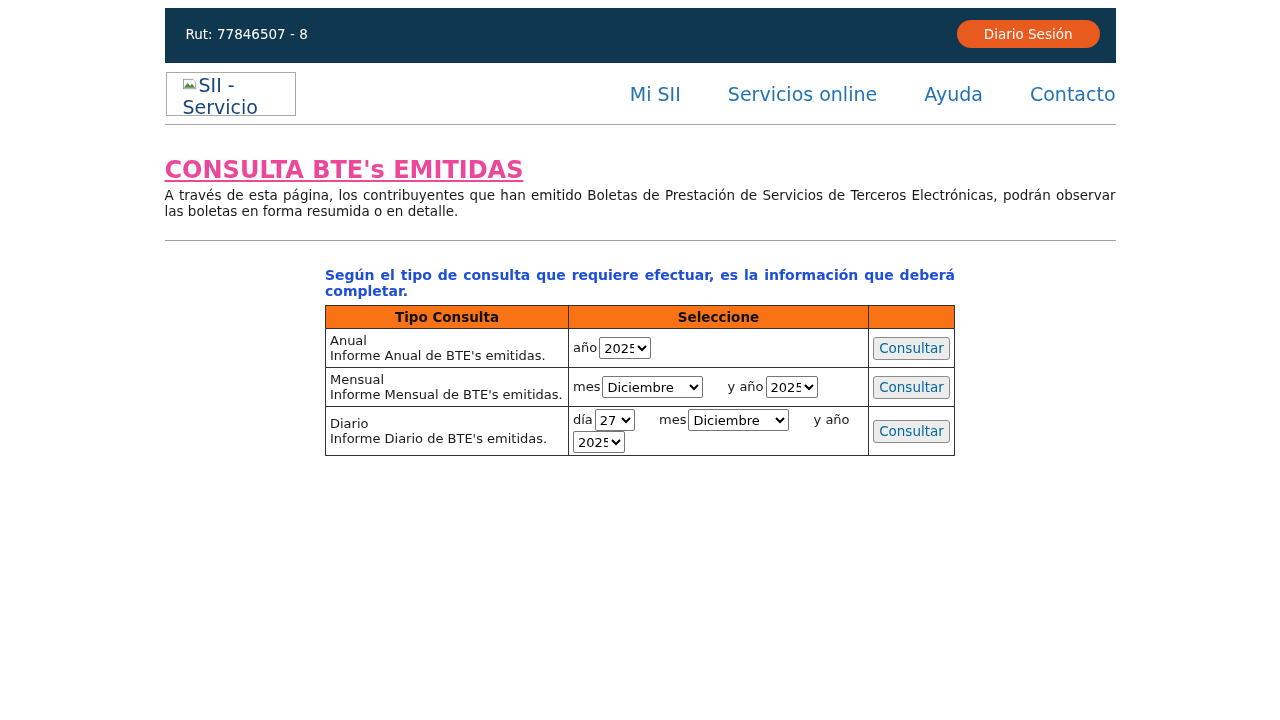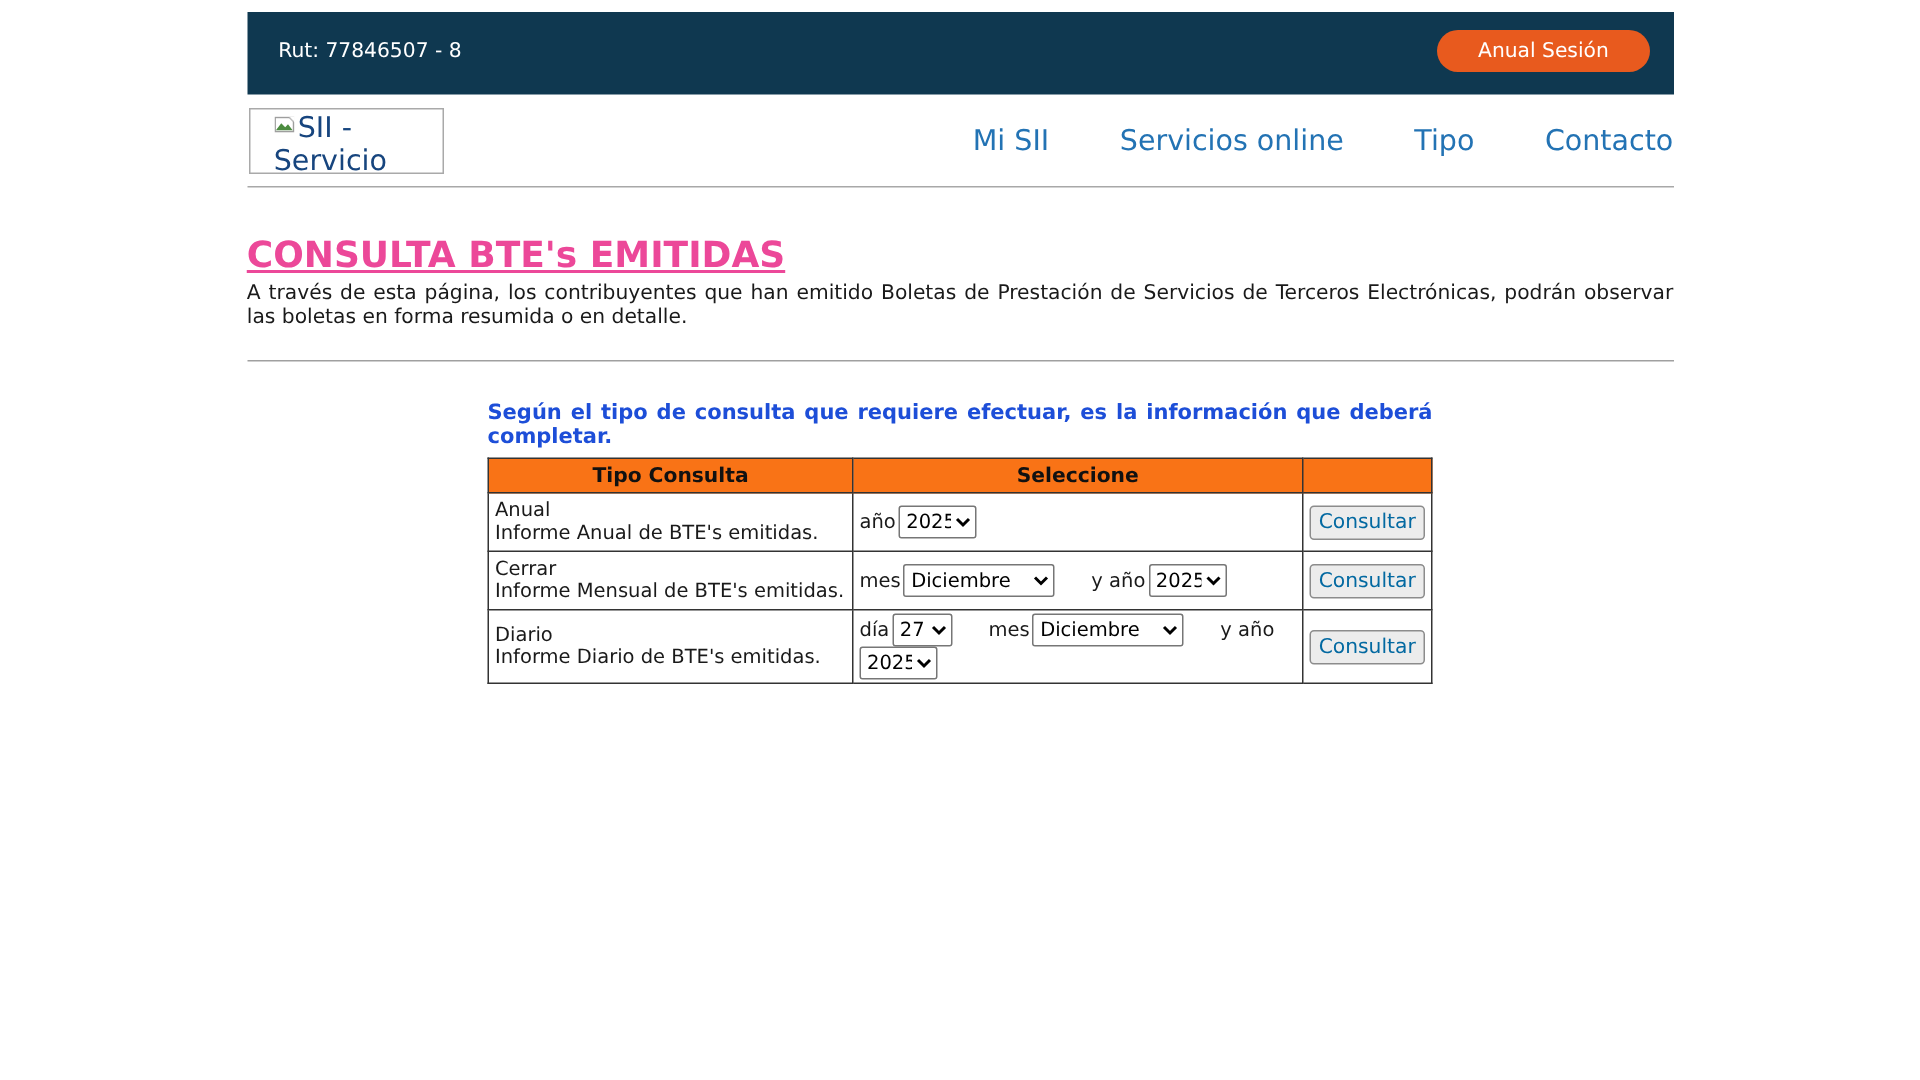--- a/index.html
+++ b/index.html
@@ -101,36 +101,36 @@
     color: #0369a1; cursor: pointer;
   }
 </style>
 </head>
 <body>
 
 <div class="page">
 
   <div class="topbar">
     <span class="rut">Rut: 77846507 - 8</span>
-    <button class="logout-btn">Anual Sesión</button>
+    <button class="logout-btn">Diario Sesión</button>
   </div>
 
   <div class="header-row">
     <a class="logo-box">
       <span><svg width="15" height="15" viewBox="0 0 16 16">
         <rect x="0.5" y="2.5" width="13" height="10" fill="#ffffff" stroke="#9e9e9e"></rect>
         <path d="M1 11.5 L4.8 6.5 L7.6 9.4 L9.6 7.2 L12.9 11.5 Z" fill="#4c8c40"></path>
         <path d="M10.5 2 L14.5 2 L14.5 6 Z" fill="#ffffff"></path>
         <path d="M10.5 2.5 L13.5 5.5" stroke="#bdbdbd" stroke-width="1" fill="none"></path>
       </svg></span><span>SII - Servicio de</span>
     </a>
     <nav class="mainnav">
       <a>Mi SII</a>
       <a>Servicios online</a>
-      <a>Tipo</a>
+      <a>Ayuda</a>
       <a>Contacto</a>
     </nav>
   </div>
 
   <h1 class="page-title">CONSULTA BTE's EMITIDAS</h1>
   <p class="page-desc">A través de esta página, los contribuyentes que han emitido Boletas de Prestación de Servicios de Terceros Electrónicas, podrán observar las boletas en forma resumida o en detalle.</p>
   <hr class="section-divider">
 
   <div class="consulta-block">
     <p class="instruction">Según el tipo de consulta que requiere efectuar, es la información que deberá completar.</p>
@@ -158,21 +158,21 @@
           <td class="sel-cell">
             <label>año</label><select class="sel-ano"><option>2025</option></select>
           </td>
           <td class="btn-cell">
             <button class="consultar-btn">Consultar</button>
           </td>
         </tr>
 
         <tr>
           <td>
-            <div class="tipo-name">Cerrar</div>
+            <div class="tipo-name">Mensual</div>
             <div class="tipo-desc">Informe Mensual de BTE's emitidas.</div>
           </td>
           <td class="sel-cell">
             <label>mes</label><select class="sel-mes"><option>Diciembre</option></select>
             <label>y año</label><select class="sel-ano"><option>2025</option></select>
           </td>
           <td class="btn-cell">
             <button class="consultar-btn">Consultar</button>
           </td>
         </tr>

